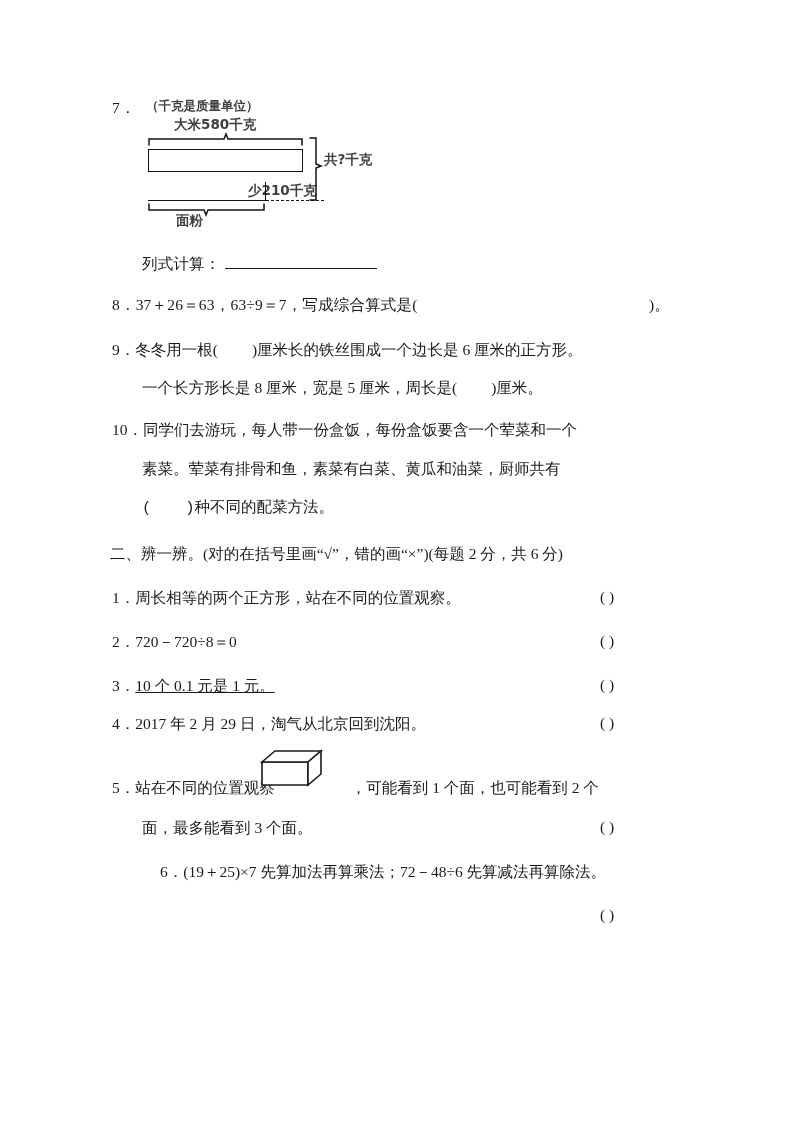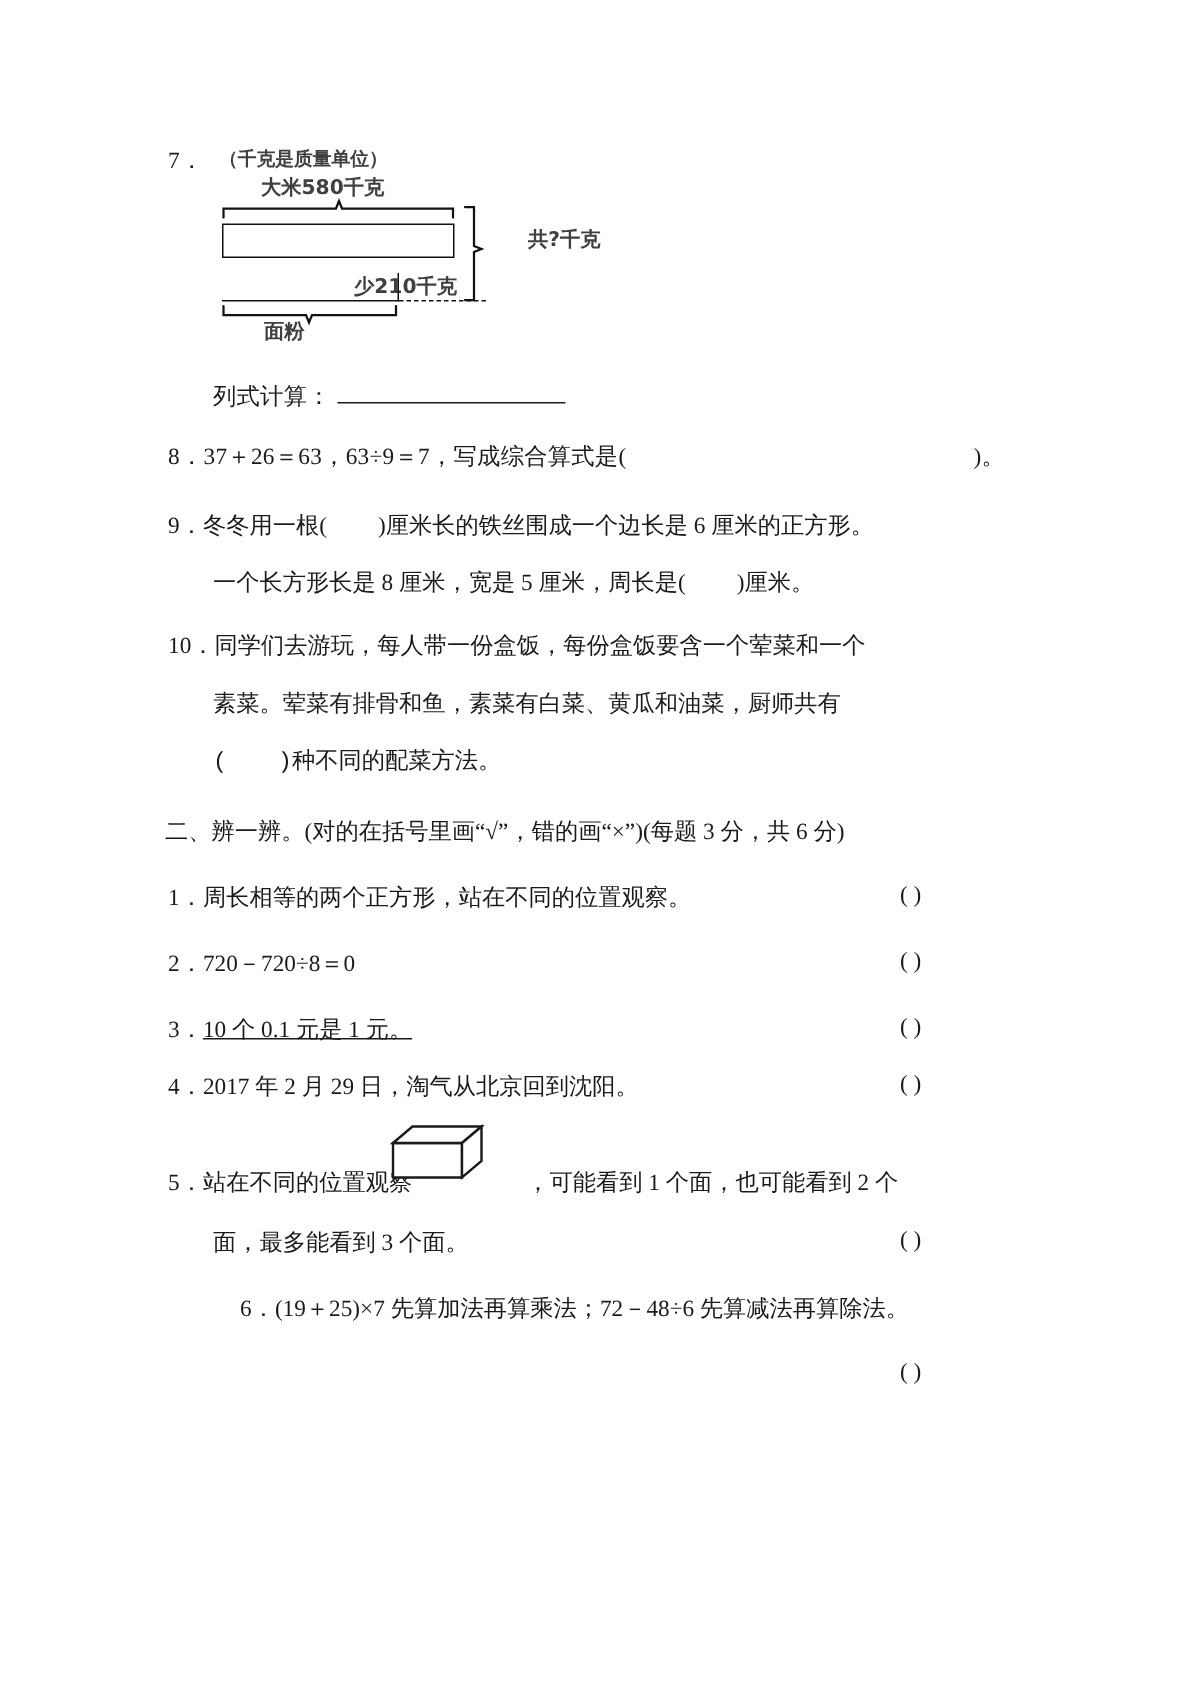--- a/index.html
+++ b/index.html
@@ -65,23 +65,23 @@
   .hand {
     position: absolute;
     font-family: "DejaVu Sans", sans-serif;
     font-weight: 700;
     color: #404040;
     white-space: nowrap;
     letter-spacing: 0px;
   }
   .dg-unitnote { left: 34px;  top: 2px;   font-size: 12.5px; }
   .dg-rice     { left: 62px;  top: 20px;  font-size: 13.5px; }
-  .dg-less     { left: 124px; top: 86px;  font-size: 13.5px; }
+  .dg-less     { left: 136px; top: 86px;  font-size: 13.5px; }
   .dg-flour    { left: 64px;  top: 116px; font-size: 13.5px; }
-  .dg-total    { left: 212px; top: 55px;  font-size: 13.5px; margin-left: 28px; }
+  .dg-total    { left: 212px; top: 55px;  font-size: 13.5px; }
 
   .bar-top {
     position: absolute;
     left: 36px;  top: 53px;
     width: 155px; height: 23px;
     border: 1.6px solid #121212;
     background: #ffffff;
     box-sizing: border-box;
   }
   .bar-bottom {
@@ -175,21 +175,21 @@
     <span class="num">10．</span><span>同学们去游玩，每人带一份盒饭，每份盒饭要含一个荤菜和一个</span>
   </div>
   <div class="ln" style="left:142px; top:459px;">
     <span>素菜。荤菜有排骨和鱼，素菜有白菜、黄瓜和油菜，厨师共有</span>
   </div>
   <div class="ln" style="left:142px; top:497px;font-family:Liberation Mono, monospace;">
     <span>(</span><span class="sp-l"></span><span>)种不同的配菜方法。</span>
   </div>
 
   <div class="ln" style="left:110px; top:544px;">
-    <span>二、辨一辨。(对的在括号里画“√”，错的画“×”)(每题 3 分，共 6 分)</span>
+    <span>二、辨一辨。(对的在括号里画“√”，错的画“×”)(每题 2 分，共 6 分)</span>
   </div>
 
   <div class="ln" style="left:112px; top:588px;">
     <span class="num">1．</span><span>周长相等的两个正方形，站在不同的位置观察。</span>
   </div>
   <div class="tf-paren" style="left:600px; top:588px;">(      )</div>
 
   <div class="ln" style="left:112px; top:632px;">
     <span class="num">2．</span><span>720－720÷8＝0</span>
   </div>

